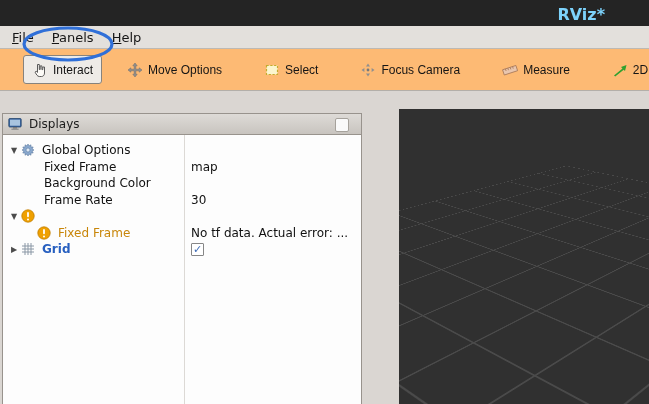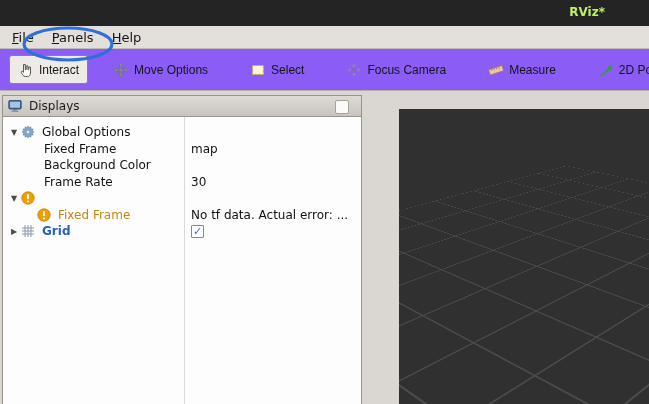--- a/index.html
+++ b/index.html
@@ -10,40 +10,40 @@
     background: #dad6d2;
   }
 
   
   .titlebar {
     position: absolute; top: 0; left: 0; right: 0; height: 26px;
     background: #242424;
   }
   .title-text {
     position: absolute; top: 5px; right: 44px;
-    color: #bef264; font-size: 12px; font-weight: bold;
+    color: #7dd3fc; font-size: 16px; font-weight: bold;
   }
 
   
   .menubar {
     position: absolute; top: 26px; left: 0; right: 0; height: 23px;
     background: #e3e0dc; border-bottom: 1px solid #bdb9b3;
     display: flex; align-items: center; padding-left: 3px;
   }
   .menu-item {
     display: inline-block; padding: 2px 9px;
     font-size: 13px; color: #151515; cursor: default;
   }
   .menu-item::first-letter { text-decoration: underline; }
 
   
   .toolbar {
     position: absolute; top: 49px; left: 0; right: 0; height: 42px;
-    background: #8b5cf6; border-bottom: 1px solid #b3afa9;
-    display: flex; align-items: center; padding-left: 9px;
+    background: #fdba74; border-bottom: 1px solid #b3afa9;
+    display: flex; align-items: center; padding-left: 23px;
     white-space: nowrap;
   }
   .tool-btn {
     display: flex; align-items: center; gap: 5px;
     height: 29px; padding: 0 8px;
     font-size: 12px; color: #151515;
     background: transparent; border: 1px solid transparent;
   }
   .tool-btn + .tool-btn { margin-left: 24px; }
   .tool-btn.active {
@@ -51,21 +51,21 @@
     background: #eeebe7;
     margin-right: -8px;
   }
   .tool-icon { width: 16px; height: 16px; display: inline-block; flex: 0 0 16px; }
 
   
   .main { position: absolute; top: 92px; left: 0; right: 0; bottom: 0; background: #dad6d2; }
 
   
   .displays-panel {
-    position: absolute; top: 3px; left: 2px; width: 360px; bottom: -1px;
+    position: absolute; top: 21px; left: 2px; width: 360px; bottom: -1px;
     background: #fdfdfd; border: 1px solid #98938d;
     display: flex; flex-direction: column;
   }
   .panel-header {
     height: 21px; flex: 0 0 21px;
     background: linear-gradient(#dedbd7, #c8c4bf);
     border-bottom: 1px solid #98938d;
     display: flex; align-items: center; gap: 5px;
     padding: 0 5px; font-size: 12px; color: #1c1c1c;
     position: relative;

